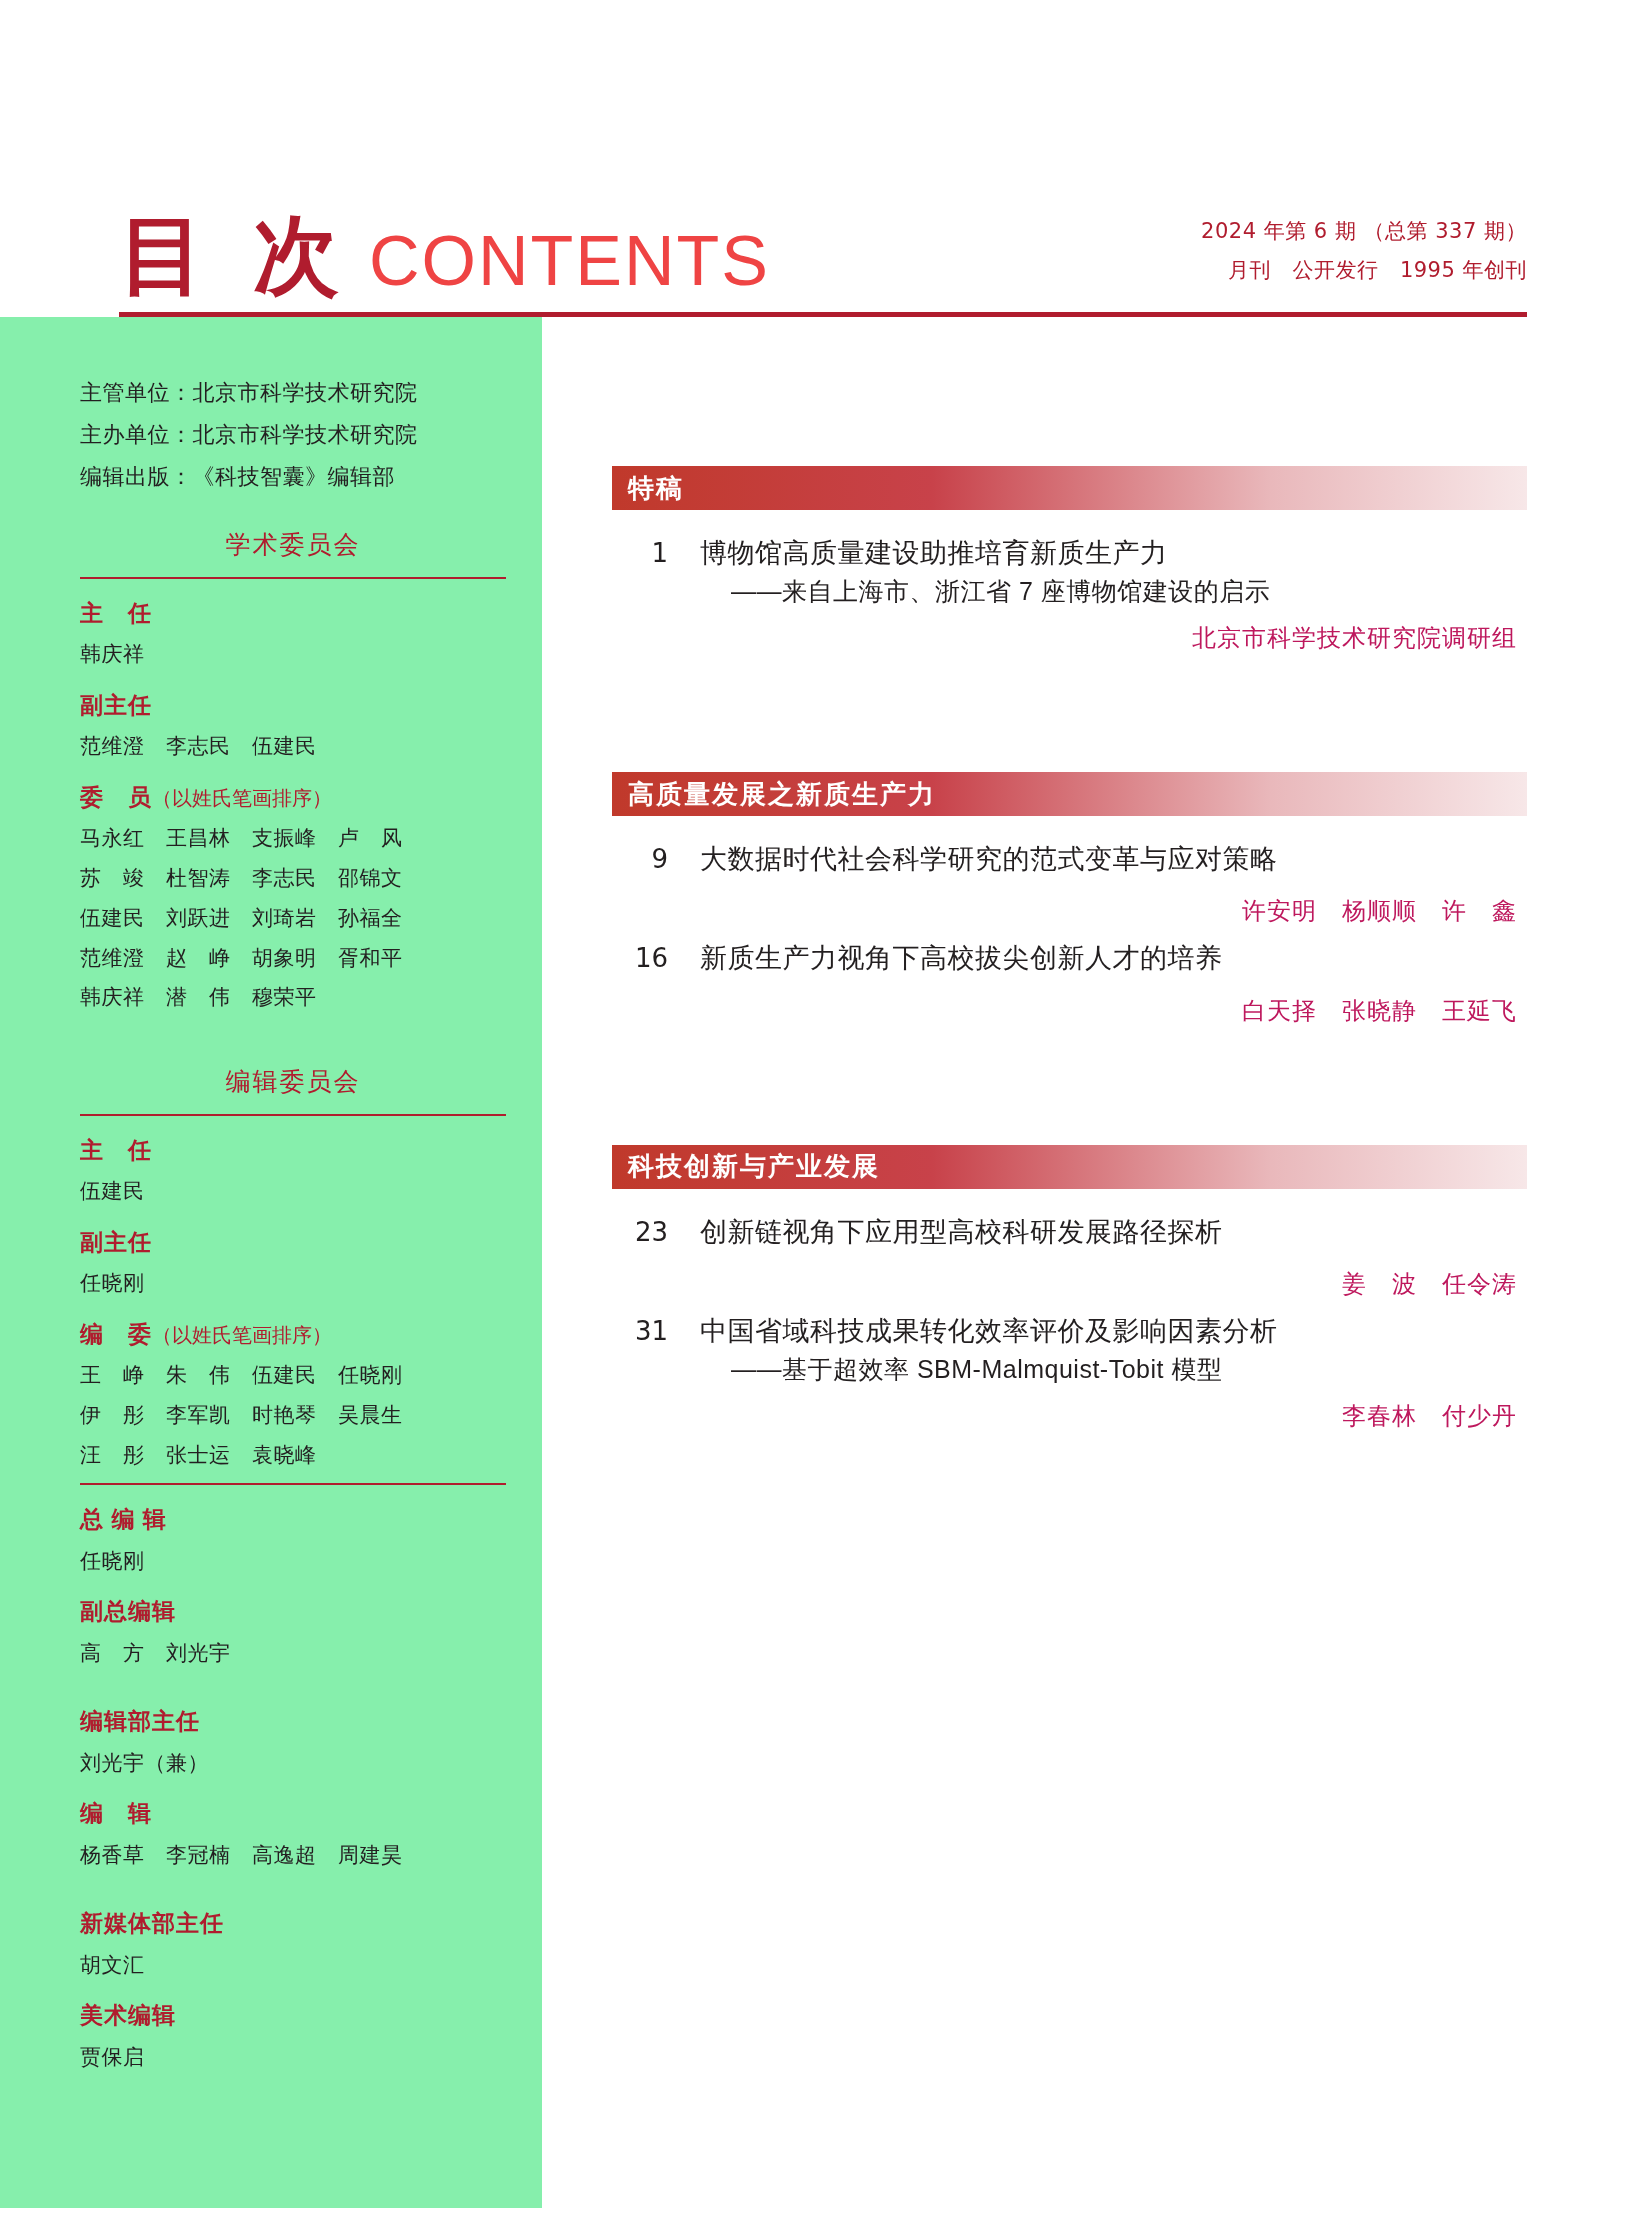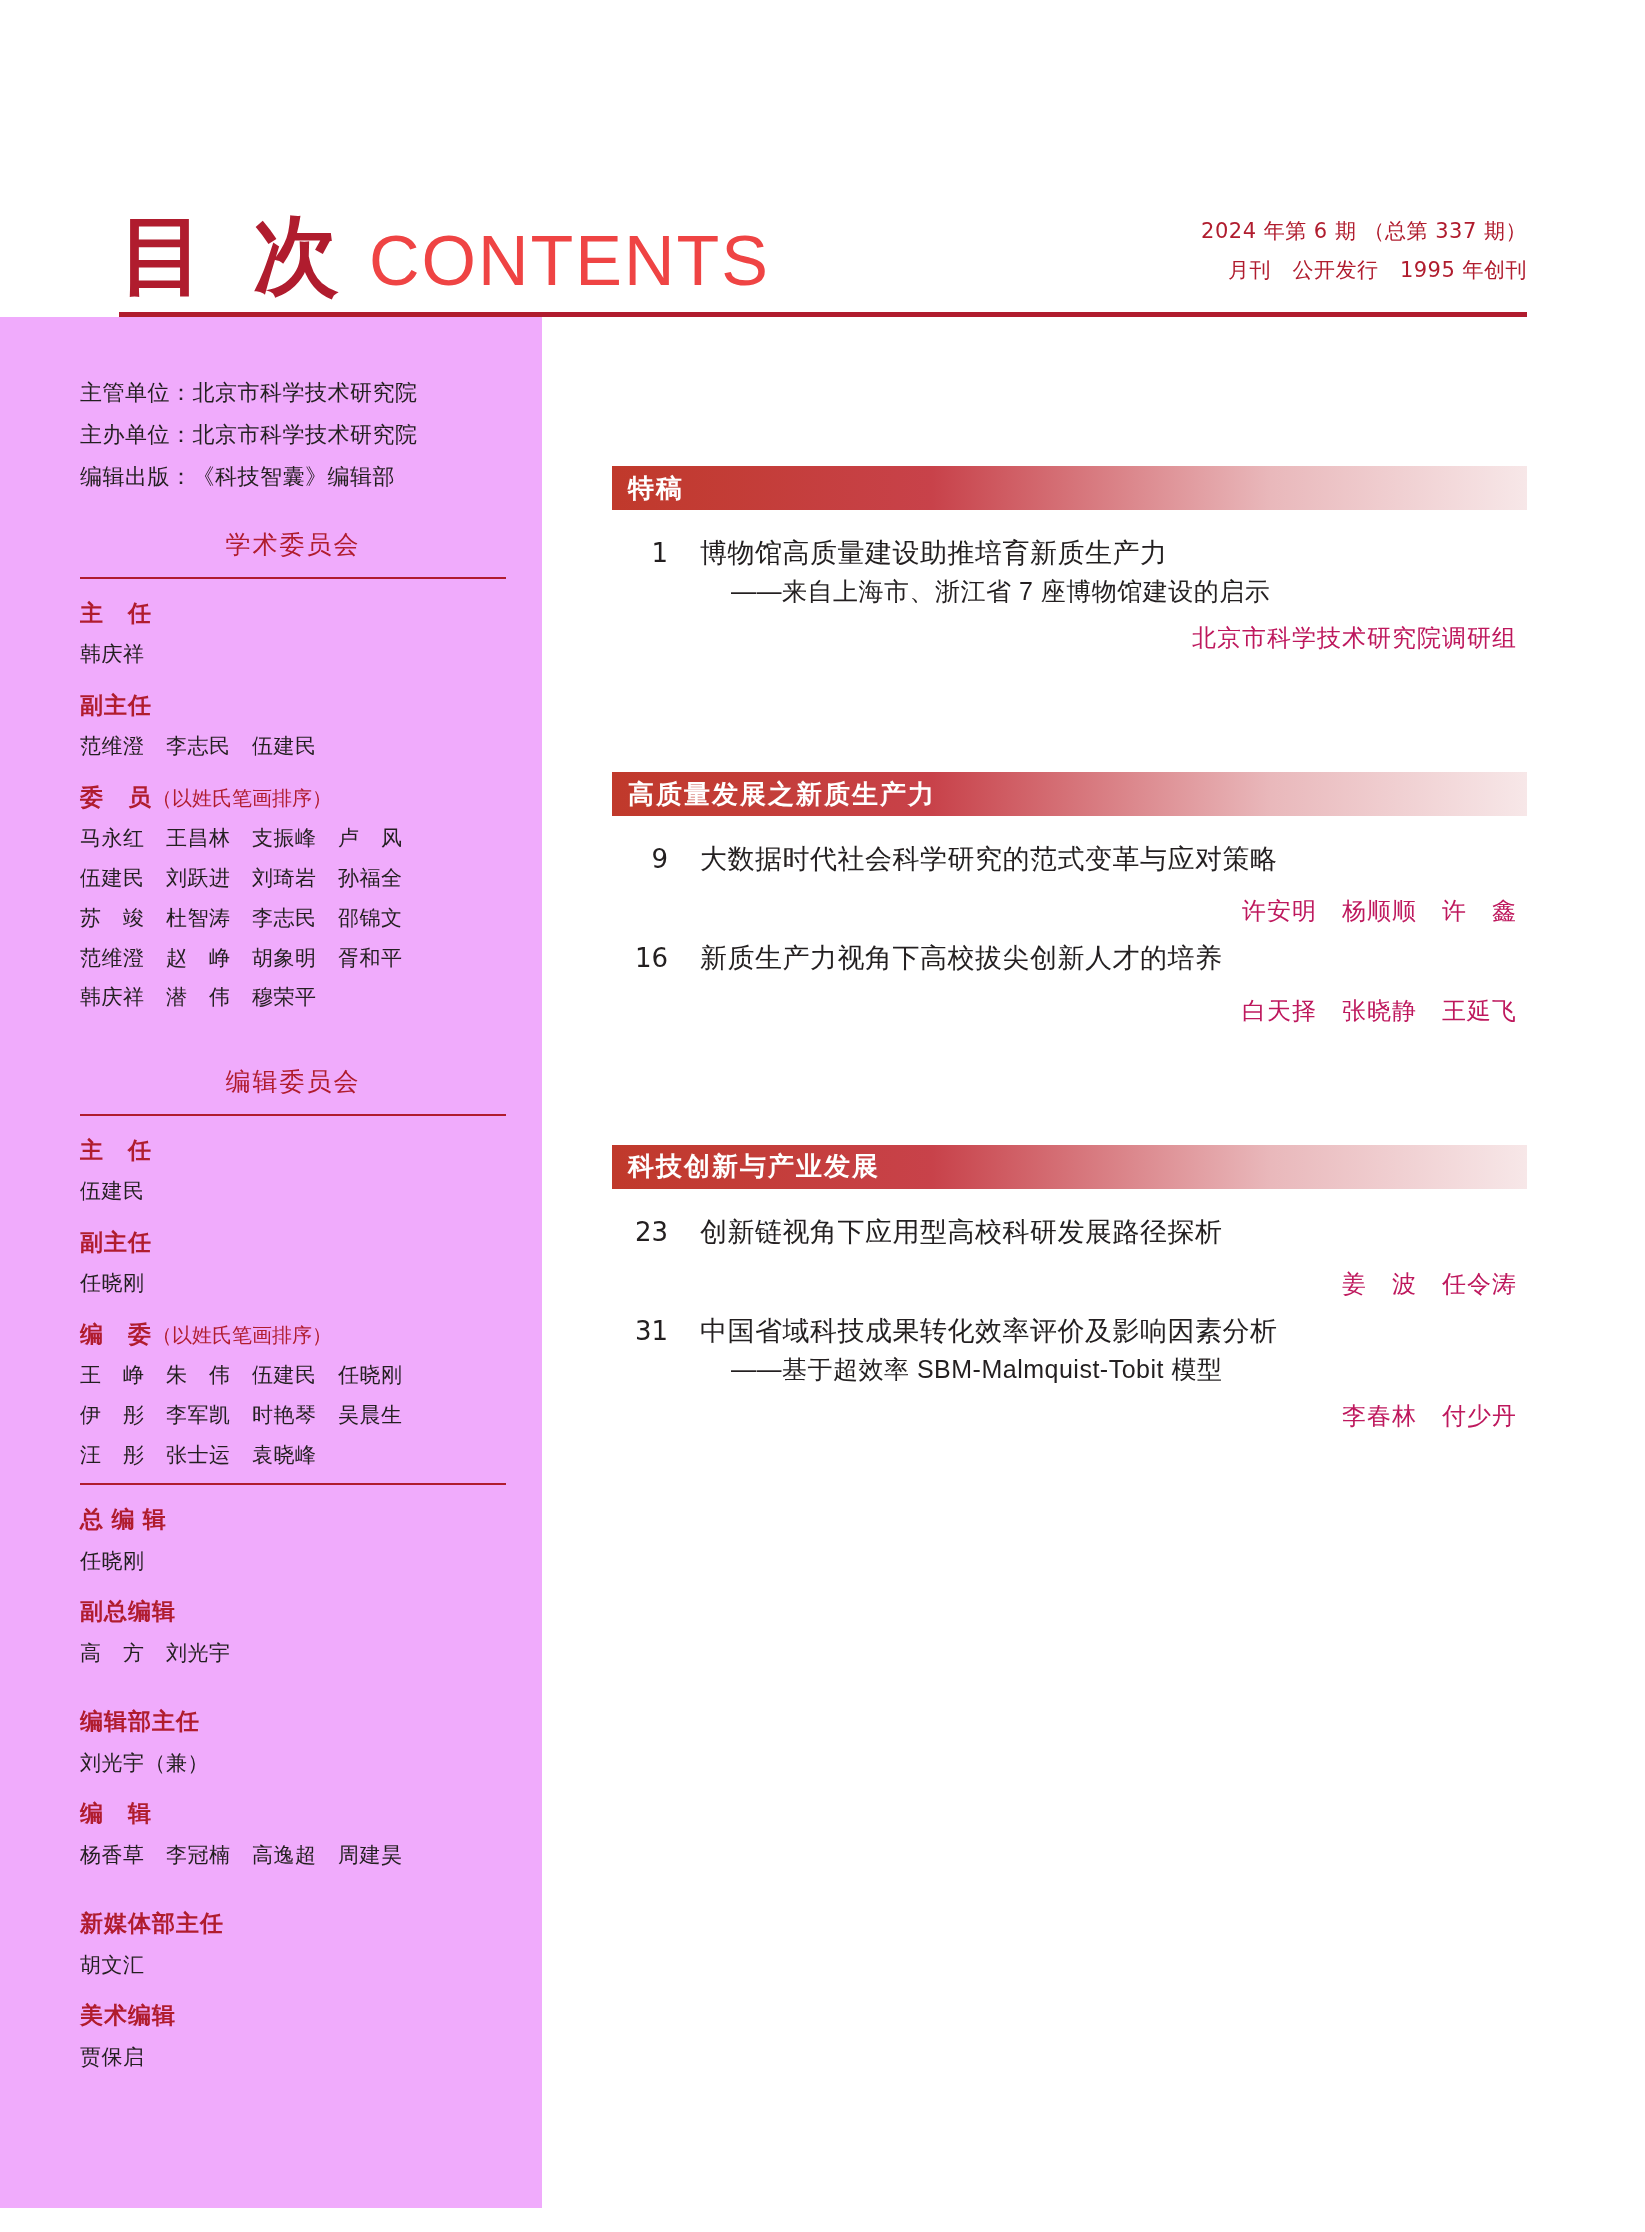--- a/index.html
+++ b/index.html
@@ -81,21 +81,21 @@
   .body-wrap {
     display: flex;
     margin: 0 0 0 0;
     padding: 0;
   }
 
   
   .sidebar {
     width: 542px;
     margin-left: 0;
-    background: #f0abfc;
+    background: #86efac;
     padding: 55px 0 80px 0;
     box-sizing: border-box;
     min-height: 1891px;
   }
   .sidebar-inner {
     padding: 0 36px 0 80px;
     font-size: 21px;
     color: #231f20;
     line-height: 1.75;
   }
@@ -234,22 +234,22 @@
 
           <div class="sb-role">
             <span>副主任</span>
           </div>
           <div class="sb-names">范维澄　李志民　伍建民</div>
 
           <div class="sb-role">
             <span>委　员</span><span class="note">（以姓氏笔画排序）</span>
           </div>
           <div class="sb-names">马永红　王昌林　支振峰　卢　风</div>
+          <div class="sb-names">苏　竣　杜智涛　李志民　邵锦文</div>
           <div class="sb-names">伍建民　刘跃进　刘琦岩　孙福全</div>
-          <div class="sb-names">苏　竣　杜智涛　李志民　邵锦文</div>
           <div class="sb-names">范维澄　赵　峥　胡象明　胥和平</div>
           <div class="sb-names">韩庆祥　潜　伟　穆荣平</div>
         </div>
 
         <div class="sb-gap"></div>
 
         <div class="sb-sec-title">编辑委员会</div>
         <hr class="sb-hr">
 
         <div>

